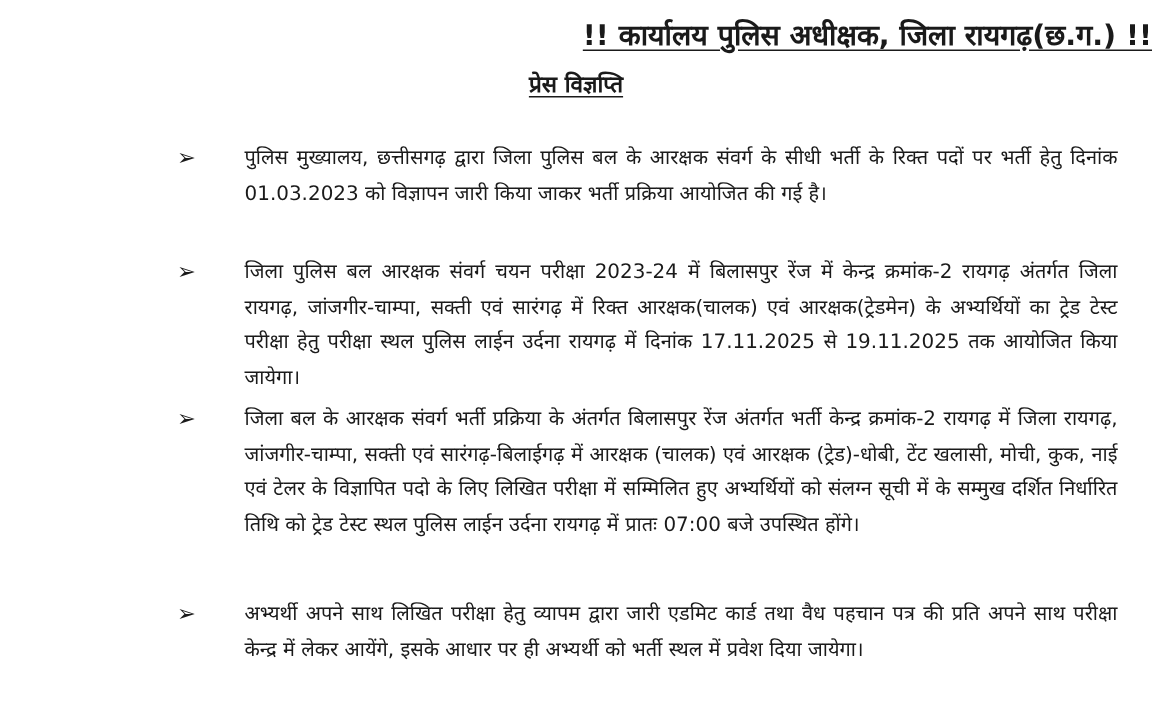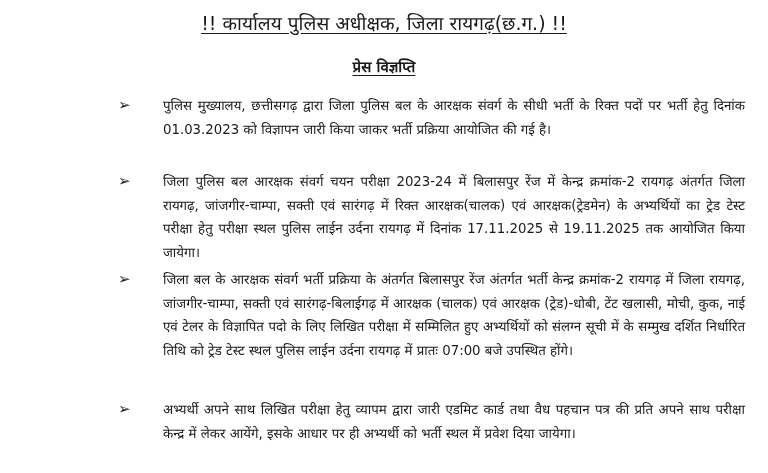--- a/index.html
+++ b/index.html
@@ -4,25 +4,25 @@
 <style>
   html, body { margin: 0; padding: 0; }
   body {
     width: 768px; height: 473px; overflow: hidden;
     background: #ffffff; color: #1a1a1a;
     font-family: "DejaVu Sans", "Liberation Sans", sans-serif;
     position: relative;
   }
   .title {
     position: absolute; left: 0; width: 768px; top: 10px;
-    text-align: center; font-size: 19px; font-weight: normal;
+    text-align: right; font-size: 19px; font-weight: bold;
   }
   .title span { text-decoration: underline; text-underline-offset: 3px; }
   .subtitle {
-    position: absolute; left: 0; width: 768px; top: 56px;
+    position: absolute; left: 0; width: 768px; top: 45px;
     text-align: center; font-size: 15px; font-weight: bold;
   }
   .subtitle span { text-decoration: underline; text-underline-offset: 3px; }
   .item { position: absolute; left: 0; width: 768px; }
   .bullet {
     position: absolute; left: 118px; top: 0; font-size: 15px; line-height: 23px;
   }
   .text {
     position: absolute; left: 163px; width: 582px;
     font-size: 13.3px; line-height: 23.5px; text-align: justify;

